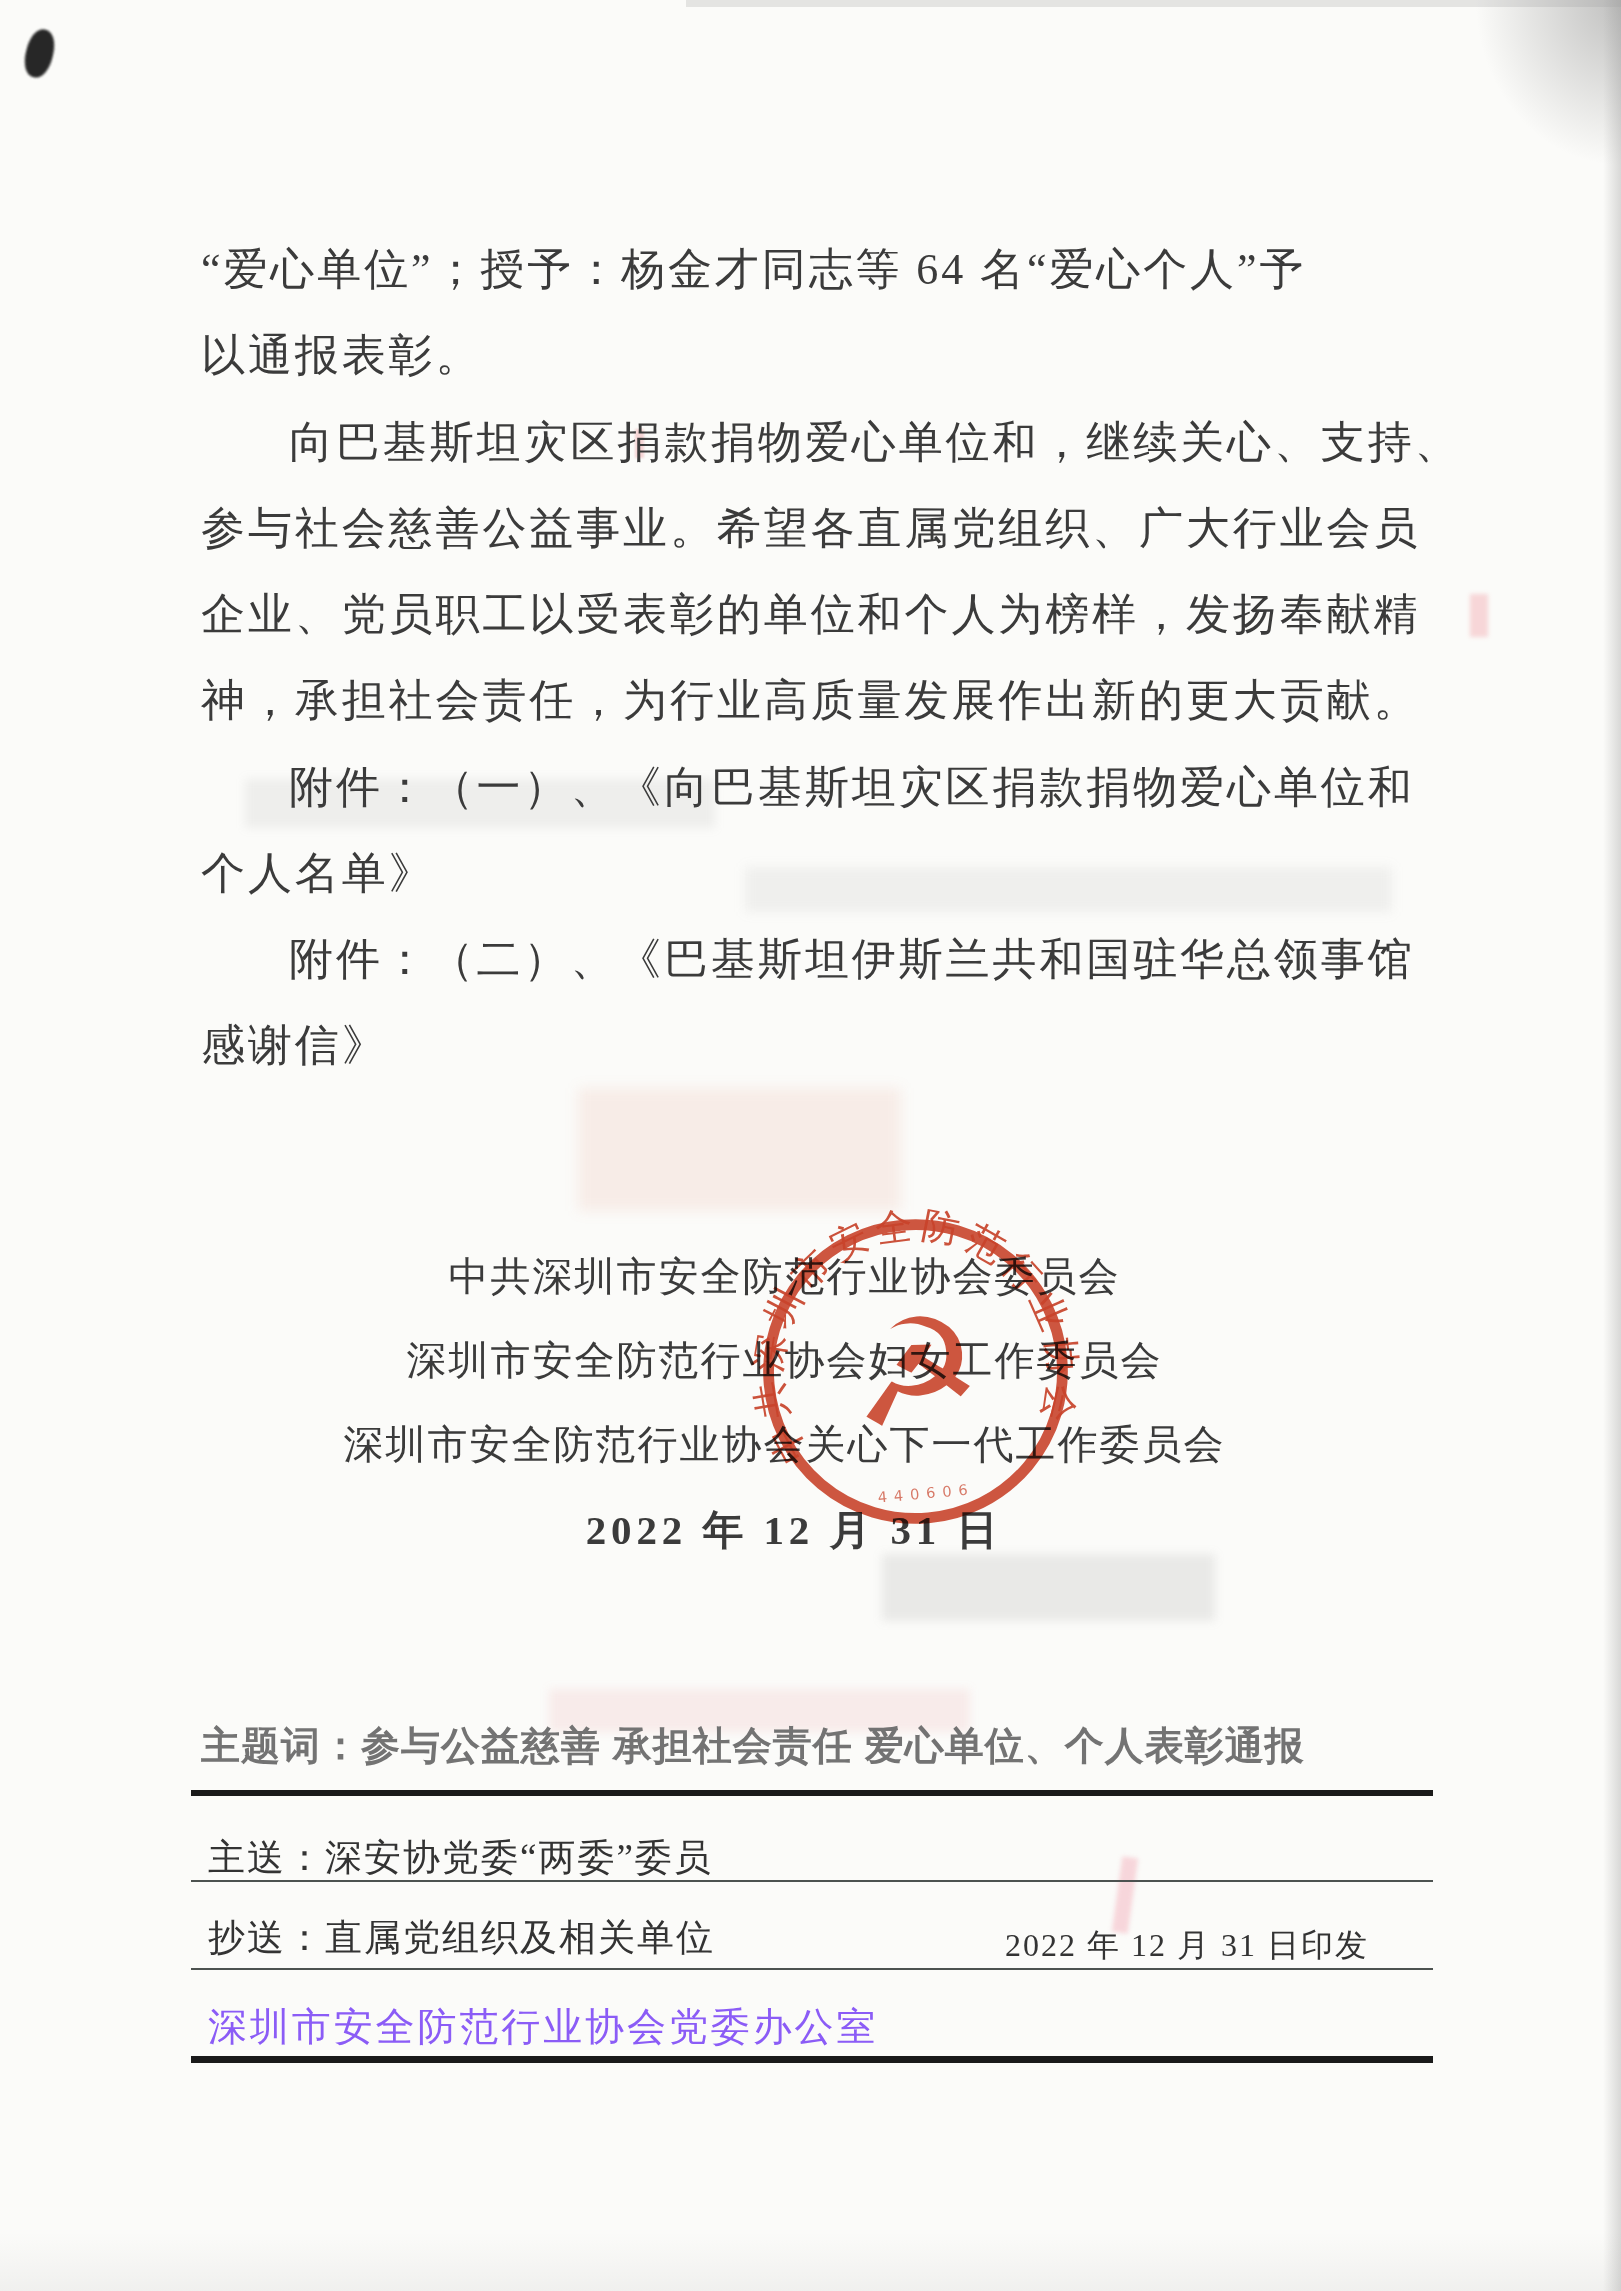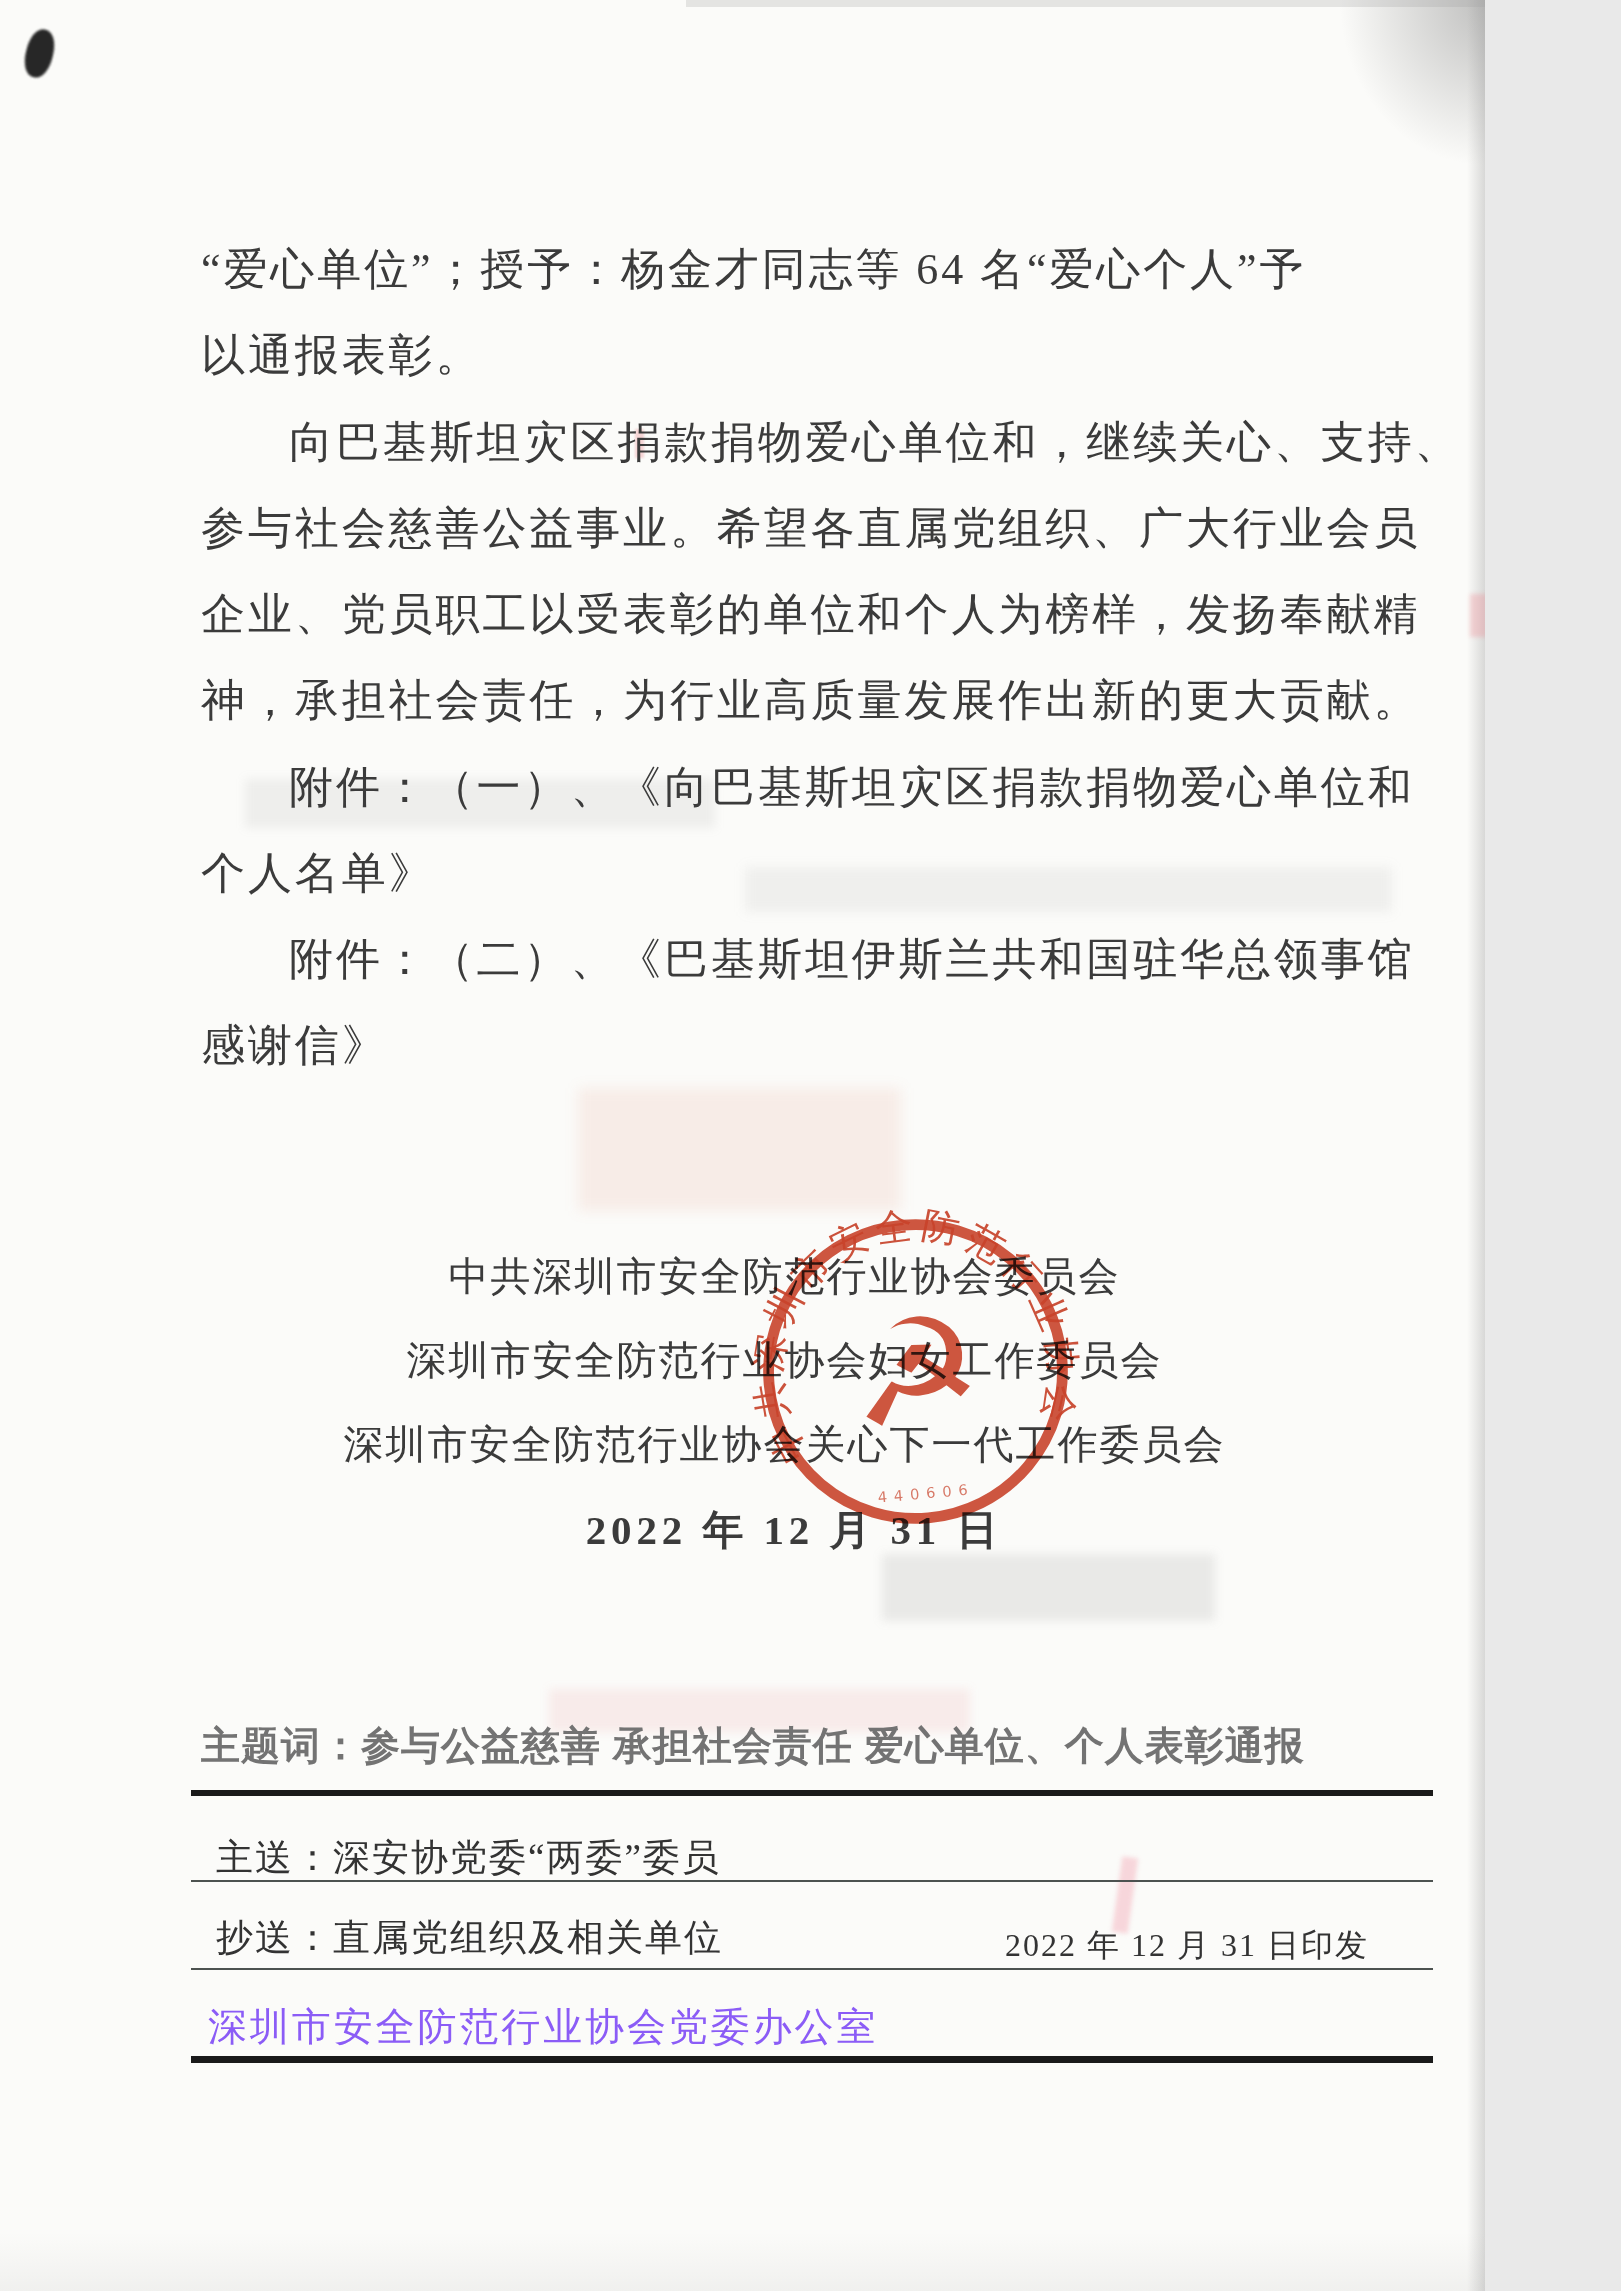--- a/index.html
+++ b/index.html
@@ -1,18 +1,18 @@
 <!DOCTYPE html>
 <html><head>
 <meta charset="utf-8">
 <style>
   html,body{margin:0;padding:0;background:#e9e9e9;}
   .page{
     position:relative;
-    width:1485px;height:2292px;
+    width:1621px;height:2292px;
     background:#fbfbf9;
     overflow:hidden;
     font-family:"Liberation Serif", serif;
     color:#3d3d3d;
   }
   
   .corner-mark{position:absolute;left:25.5px;top:29px;width:27.4px;height:49px;background:#161616;border-radius:46%;transform:rotate(14deg);filter:blur(1px);opacity:.92;}
   .shade-top-right{position:absolute;right:0;top:0;width:147px;height:167px;background:radial-gradient(ellipse at 100% 0%, rgba(120,120,120,.45), rgba(120,120,120,0) 70%);}
   .shade-right-edge{position:absolute;right:0;top:0;bottom:0;width:17.6px;background:linear-gradient(to right, rgba(150,150,150,0), rgba(150,150,150,.35));}
   .shade-bottom{position:absolute;left:0;right:0;bottom:0;height:59px;background:linear-gradient(to bottom, rgba(160,160,160,0), rgba(160,160,160,.12));}
@@ -37,21 +37,21 @@
   .sig-date{position:absolute;left:441px;width:706px;text-align:center;font-size:41px;letter-spacing:4.9px;color:#3b3b3b;font-weight:bold;}
   
   .seal{position:absolute;left:748px;top:1204px;width:335px;height:335px;mix-blend-mode:multiply;opacity:.95;transform:rotate(-5deg);}
   
   .subject{position:absolute;left:201px;top:1719px;white-space:nowrap;font-family:"Liberation Sans", sans-serif;font-weight:bold;font-size:39px;letter-spacing:1px;color:#737373;}
   .rule{position:absolute;left:191px;width:1242px;background:#1a1a1a;}
   .rule-thick1{top:1790px;height:5.9px;}
   .rule-thin1{top:1880px;height:2px;background:#4c5250;}
   .rule-thin2{top:1968px;height:2px;background:#4c5250;}
   .rule-thick2{top:2056px;height:6.9px;}
-  .froute{position:absolute;left:208px;white-space:nowrap;font-size:37px;letter-spacing:2px;color:#333;margin-left:8px;}
+  .froute{position:absolute;left:208px;white-space:nowrap;font-size:37px;letter-spacing:2px;color:#333;}
   .issuer{position:absolute;left:208px;top:2000px;white-space:nowrap;font-size:39px;letter-spacing:2.9px;color:#8b5cf6;}
   .issue-date{position:absolute;left:1005px;top:1924px;white-space:nowrap;font-size:32px;letter-spacing:2px;color:#333;}
 </style>
 </head>
 <body>
 
 <div class="page">
 
   <div class="corner-mark"></div>
   <div class="shade-top-right"></div>

